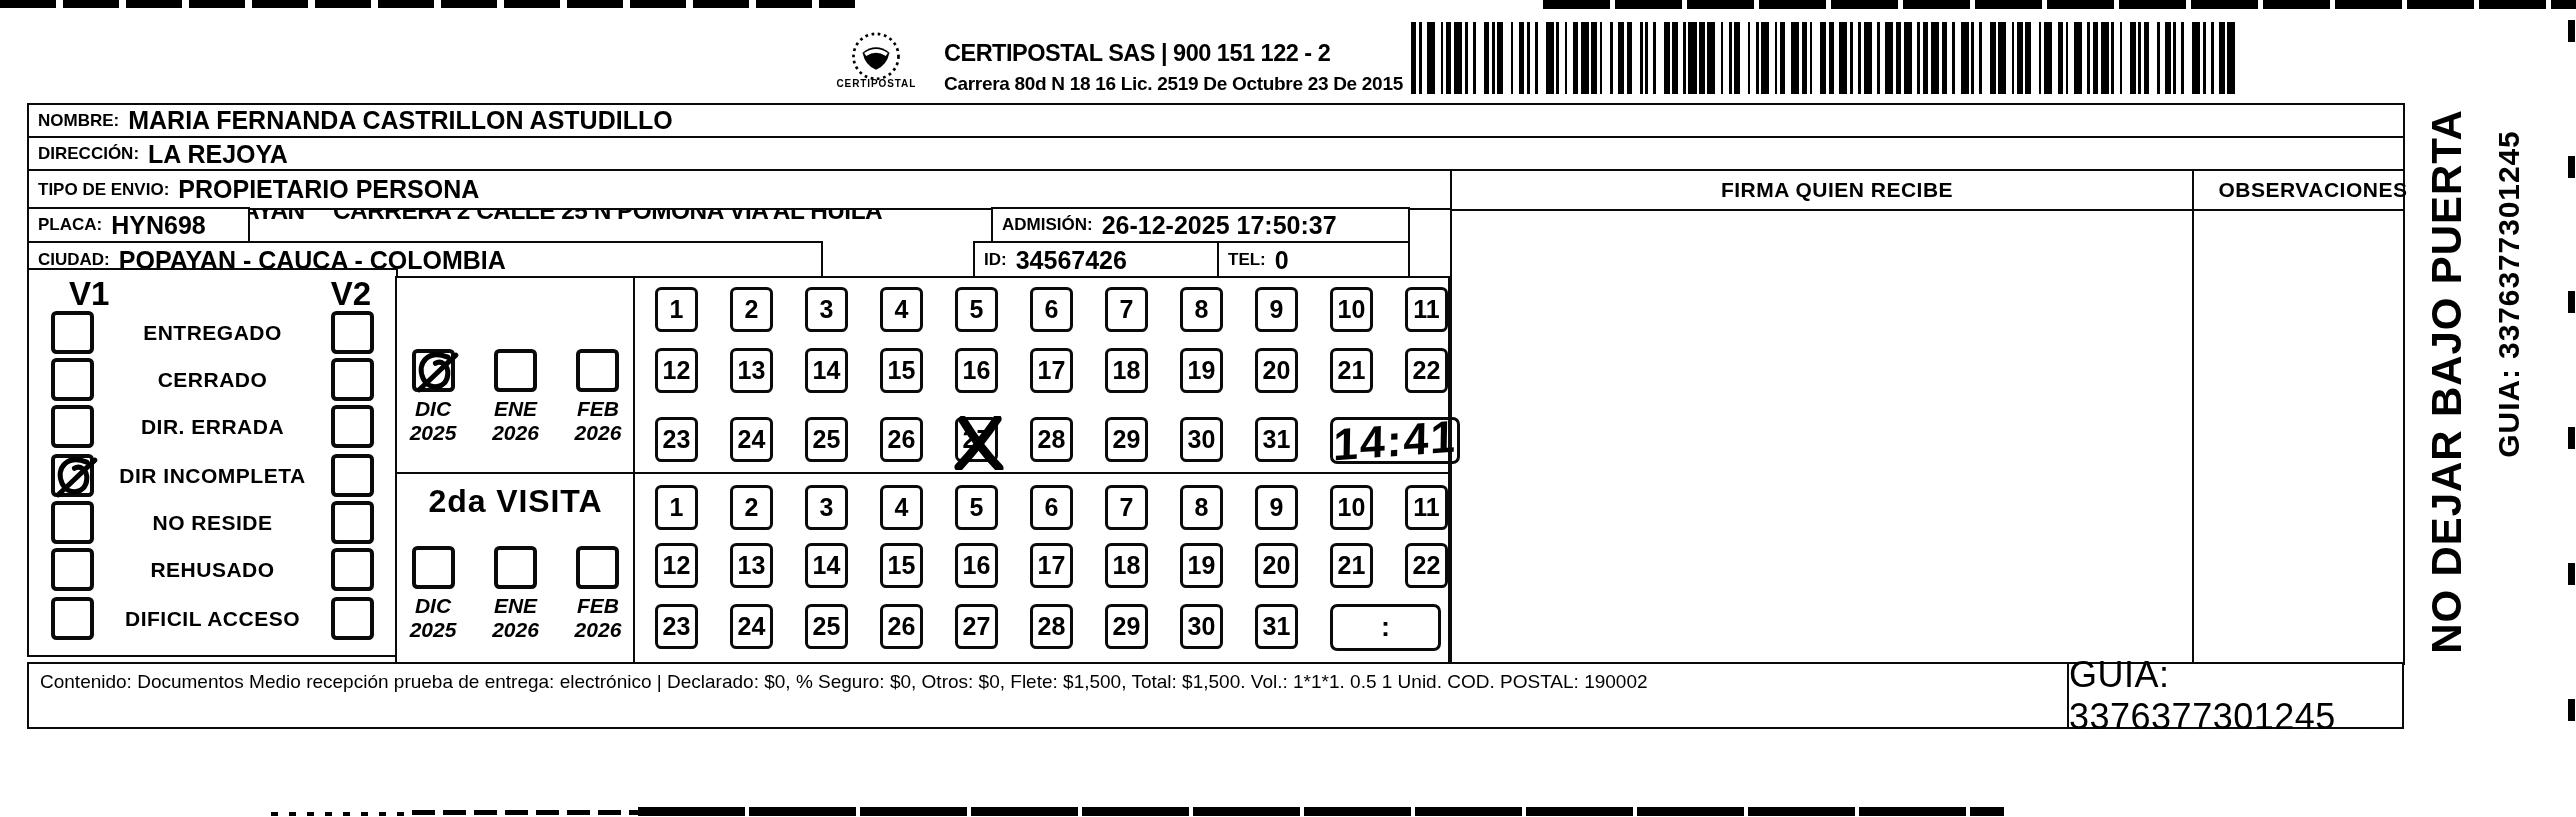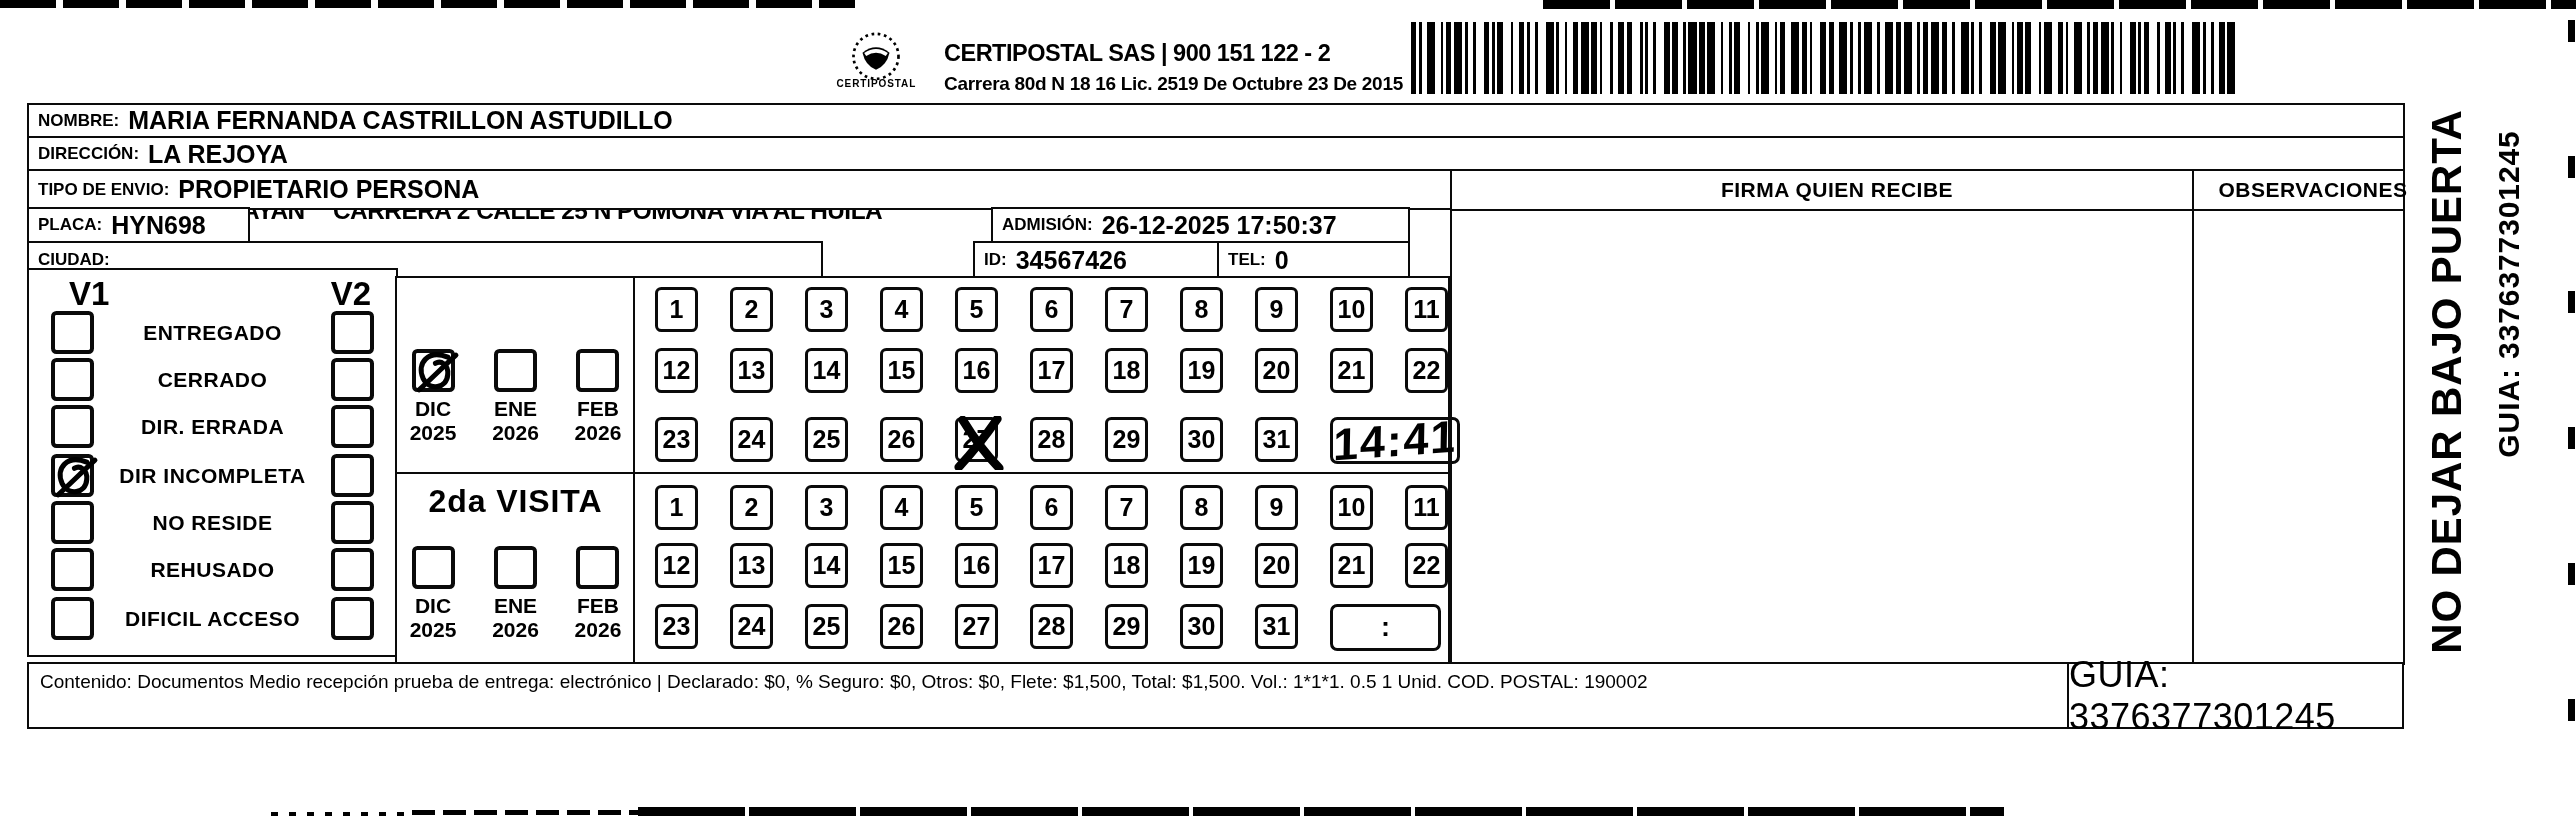--- a/index.html
+++ b/index.html
@@ -16,21 +16,21 @@
   
   .vlabel{position:absolute;font-size:33px;font-weight:700;top:5.4px;}
   .opt-row{position:absolute;left:22px;right:22px;height:45px;display:flex;align-items:center;justify-content:space-between;}
   .opt-label{flex:1;text-align:center;font-size:21px;font-weight:700;letter-spacing:0.5px;}
   .cb{width:43px;height:43px;border:4.5px solid #0a0a0a;border-radius:5.4px;box-sizing:border-box;position:relative;flex:0 0 auto;background:#fff;}
   .cb svg{position:absolute;left:-3.6px;top:-5.4px;width:49px;height:49px;}
   
   .vtitle{text-align:center;margin-top:9px;font-size:32px;font-weight:700;letter-spacing:0.9px;}
   .months{position:absolute;left:12.7px;right:12.7px;display:flex;justify-content:space-between;}
   .month{display:flex;flex-direction:column;align-items:center;gap:5.4px;}
-  .mlabel{display:flex;flex-direction:column;align-items:center;font-size:21px;font-weight:700;line-height:23.5px;}
+  .mlabel{display:flex;flex-direction:column;align-items:center;font-size:21px;font-weight:700;line-height:23.5px;font-style:italic;}
   
   .dayrow{position:absolute;left:20px;right:7.2px;display:flex;gap:32px;}
   .dayrow.r1{top:9px;} .dayrow.r2{top:70px;} .dayrow.r3{top:139px;}
   .dayrow.g2.r1{top:11px;} .dayrow.g2.r2{top:69px;} .dayrow.g2.r3{top:130px;}
   .day{width:43px;height:45px;border:3.6px solid #0a0a0a;border-radius:6.3px;box-sizing:border-box;
        display:flex;align-items:center;justify-content:center;font-size:25px;font-weight:700;position:relative;flex:0 0 auto;}
   .timebox{width:132px;height:47px;border:3.6px solid #0a0a0a;border-radius:7.2px;box-sizing:border-box;
            margin-left:auto;display:flex;align-items:center;justify-content:center;position:relative;}
   .xmark{position:absolute;left:-5.4px;top:-3.6px;width:52px;height:54px;}
   .xmark svg{width:52px;height:54px;}
@@ -286,20 +286,21 @@
     <span class="sm">PLACA:</span>
     <span class="val">HYN698</span>
   </div>
   <div class="cell rowfield" style="left:991px;top:207px;width:419px;height:36px;">
     <span class="sm">ADMISIÓN:</span>
     <span class="val">26-12-2025 17:50:37</span>
   </div>
 
   <div class="cell rowfield" style="left:27px;top:241px;width:796px;height:38px;">
     <span class="sm">CIUDAD:</span>
+    <span class="val">POPAYAN - CAUCA - COLOMBIA</span>
   </div>
   <div class="cell rowfield" style="left:973px;top:241px;width:247px;height:38px;">
     <span class="sm">ID:</span>
     <span class="val">34567426</span>
   </div>
   <div class="cell rowfield" style="left:1217px;top:241px;width:193px;height:38px;">
     <span class="sm">TEL:</span>
     <span class="val">0</span>
   </div>
 

